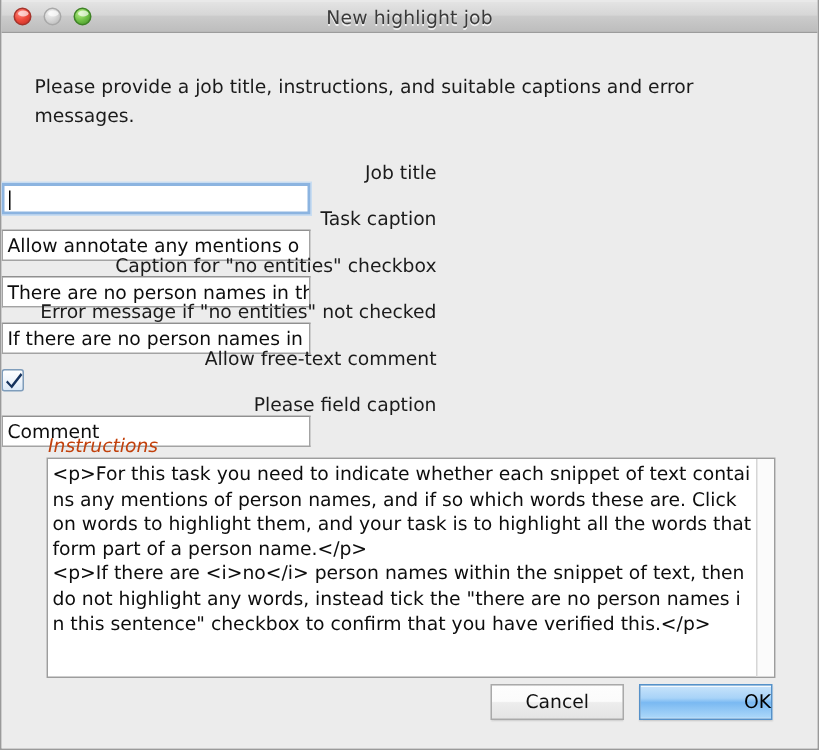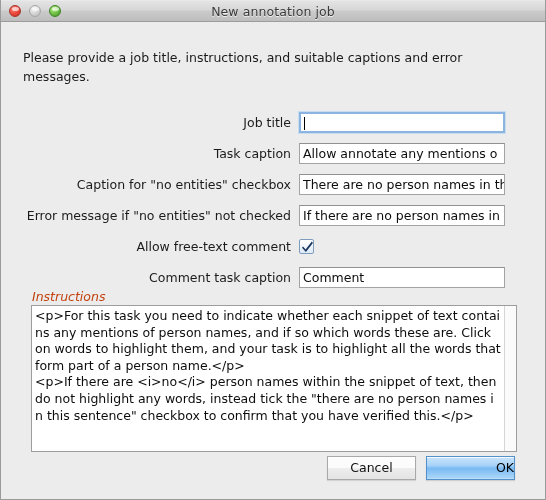--- a/index.html
+++ b/index.html
@@ -92,22 +92,22 @@
   }
 
   
   #form {
     position: absolute;
     left: 0; top: 85px;
     width: 546px;
   }
   .row {
     display: flex;
-    align-items: center;
     height: 31px;
+    flex-direction: column;
   }
   .lbl {
     width: 298px;
     text-align: right;
     padding-right: 8px;
     font-size: 12.5px;
     color: #1b1b1b;
     white-space: nowrap;
   }
   .fieldwrap { flex: 1; }
@@ -223,21 +223,21 @@
 <body>
 
 <div id="window">
 
   <div id="titlebar">
     <div id="traffic">
       <span class="tl tl-close"></span>
       <span class="tl tl-min"></span>
       <span class="tl tl-max"></span>
     </div>
-    <div id="window-title">New annotation job</div>
+    <div id="window-title">New highlight job</div>
   </div>
 
   <div id="content">
 
     <div id="intro">Please provide a job title, instructions, and suitable captions and error messages.</div>
 
     <div id="form">
 
       <div class="row">
         <div class="lbl">Job title</div>
@@ -272,21 +272,21 @@
         <div class="fieldwrap">
           <span class="cbx">
             <svg width="13" height="13" viewBox="0 0 13 13">
               <path d="M2 6.6 L4.6 9.6 L10.8 1.6 L11.9 3.0 L4.9 12.0 L1.0 7.8 Z" fill="#16335e"></path>
             </svg>
           </span>
         </div>
       </div>
 
       <div class="row">
-        <div class="lbl">Comment task caption</div>
+        <div class="lbl">Please field caption</div>
         <div class="fieldwrap">
           <div class="txt">Comment</div>
         </div>
       </div>
 
     </div>
 
     <div id="instr-label">Instructions</div>
     <div id="instr-box">
       <div id="instr-text">&lt;p&gt;For this task you need to indicate whether each snippet of text contains any mentions of person names, and if so which words these are. Click on words to highlight them, and your task is to highlight all the words that form part of a person name.&lt;/p&gt;

